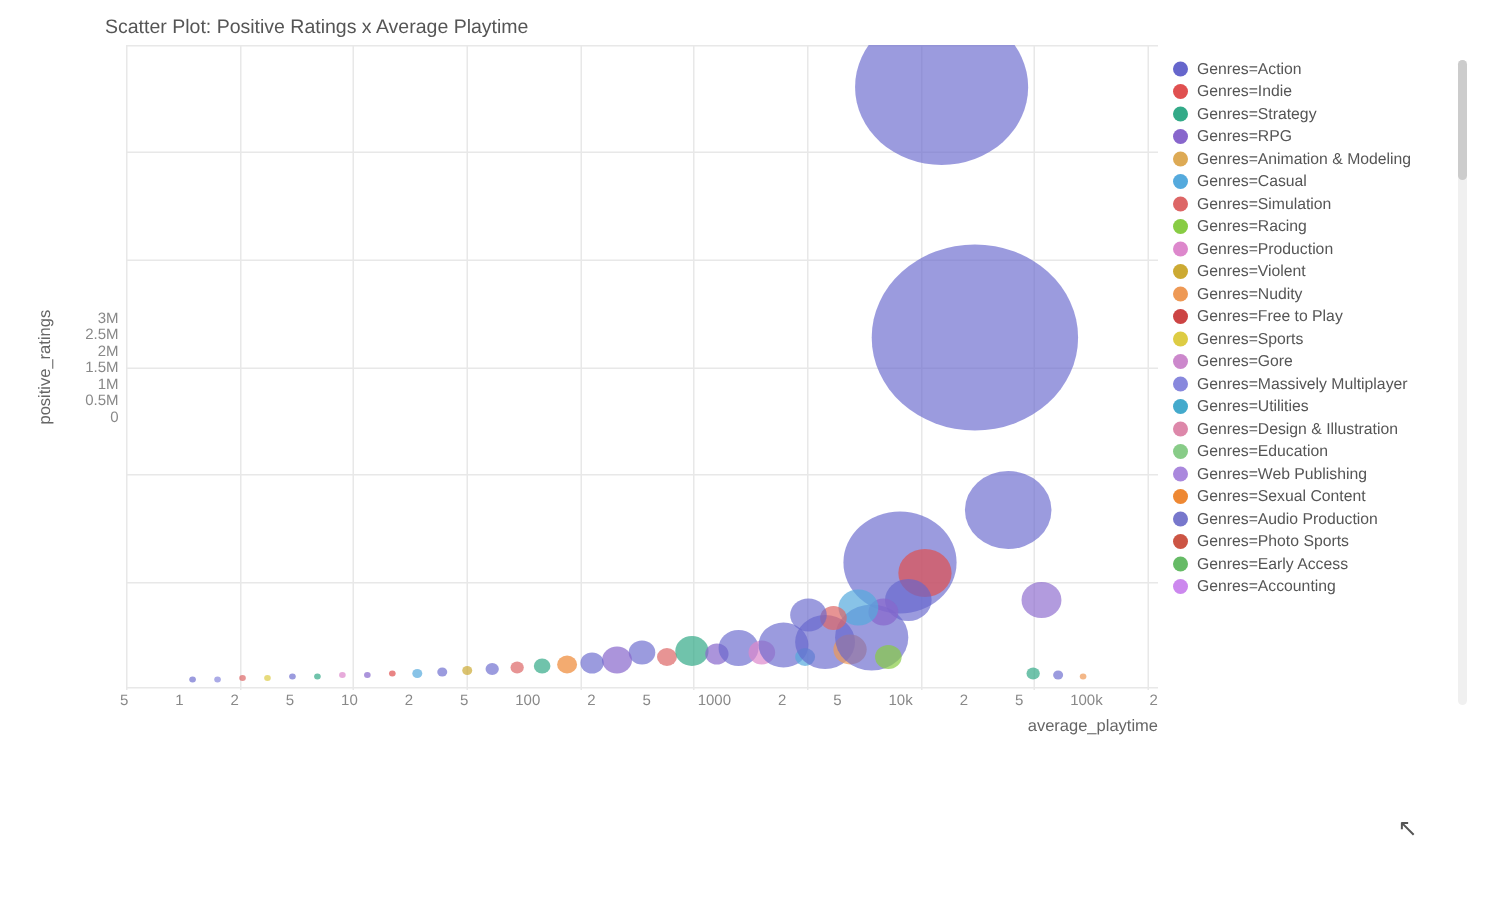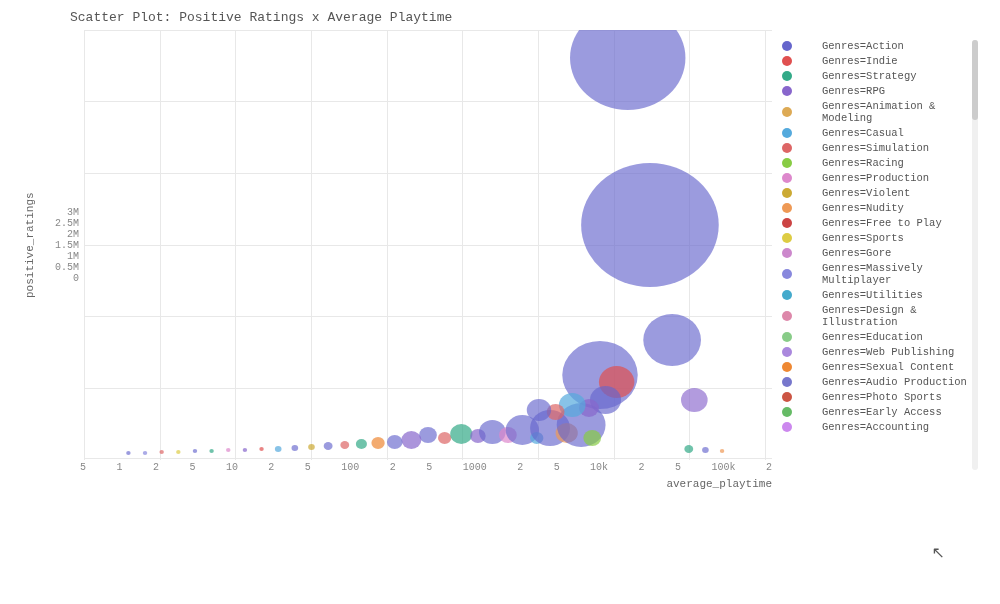--- a/index.html
+++ b/index.html
@@ -20,21 +20,20 @@
     }
     .header h1 {
       font-size: 28px;
       font-weight: 600;
       color: #222;
     }
     .chart-container {
       display: flex;
       padding: 10px 20px;
       height: calc(604px - 70px);
-      font-family: Liberation Mono, monospace;
     }
     .chart-area {
       flex: 1;
       position: relative;
       min-width: 0;
     }
     .chart-title {
       font-size: 13px;
       color: #555;
       margin-left: 50px;
@@ -100,21 +99,20 @@
       overflow-y: auto;
       padding: 30px 5px 0 10px;
       flex-shrink: 0;
     }
     .legend-item {
       display: flex;
       align-items: center;
       margin-bottom: 3px;
       font-size: 10.5px;
       color: #555;
-      gap: 24px;
     }
     .legend-dot {
       width: 10px;
       height: 10px;
       border-radius: 50%;
       margin-right: 6px;
       flex-shrink: 0;
     }
     svg.scatter {
       position: absolute;

